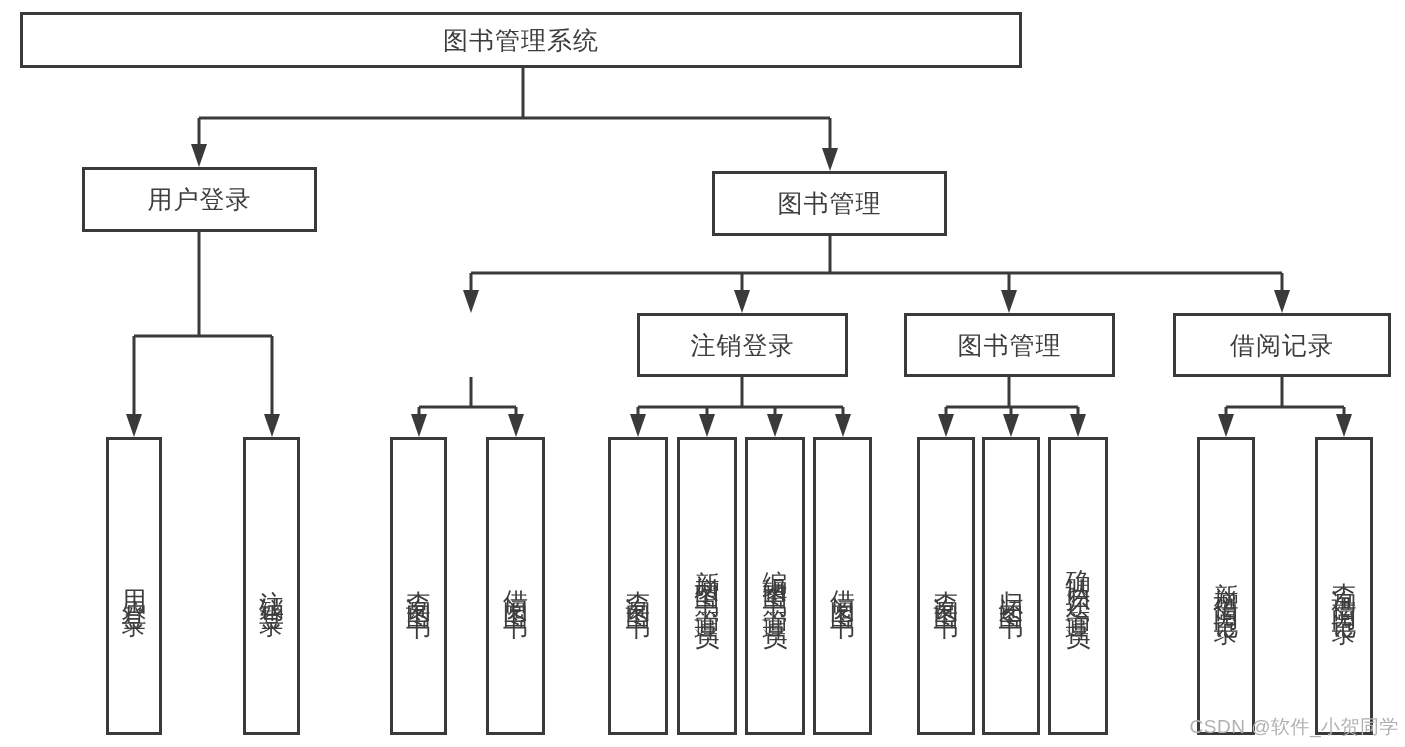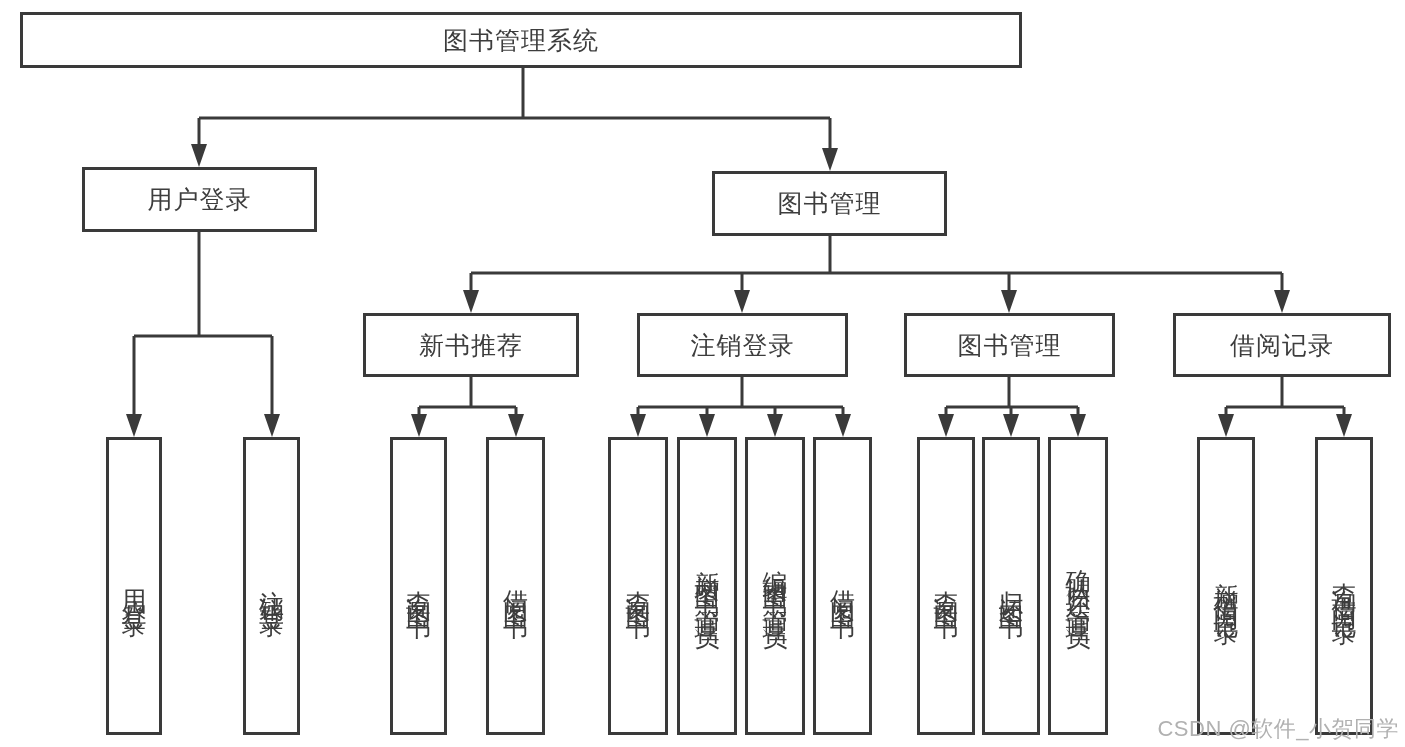--- a/index.html
+++ b/index.html
@@ -35,21 +35,21 @@
     writing-mode:vertical-rl;
     text-orientation:mixed;
     letter-spacing:8px;
     font-size:25px;
     line-height:1;
   }
   .watermark{
     position:absolute;z-index:3;
     right:6px;top:714px;
     color:var(--wm);
-    font-size:22px;
+    font-size:19px;
     letter-spacing:0.5px;
     white-space:nowrap;
   }
 </style>
 </head>
 <body>
 
 <div class="stage">
 
   <svg class="connectors" width="1405" height="747" viewBox="0 0 1405 747">
@@ -89,23 +89,20 @@
     <span>图书管理系统</span>
   </div>
 
   <div class="node hbox" style="left:82px;top:167px;width:235px;height:65px;">
     <span>用户登录</span>
   </div>
   <div class="node hbox" style="left:712px;top:171px;width:235px;height:65px;">
     <span>图书管理</span>
   </div>
 
-  <div class="node hbox" style="left:363px;top:313px;width:216px;height:64px;">
-    <span>新书推荐</span>
-  </div>
   <div class="node hbox" style="left:637px;top:313px;width:211px;height:64px;">
     <span>注销登录</span>
   </div>
   <div class="node hbox" style="left:904px;top:313px;width:211px;height:64px;">
     <span>图书管理</span>
   </div>
   <div class="node hbox" style="left:1173px;top:313px;width:218px;height:64px;">
     <span>借阅记录</span>
   </div>
 

